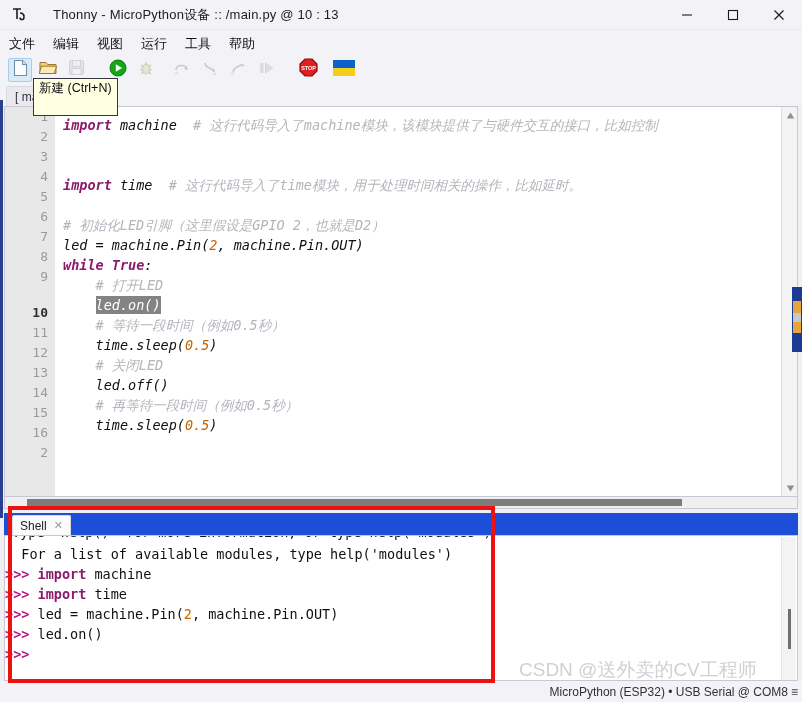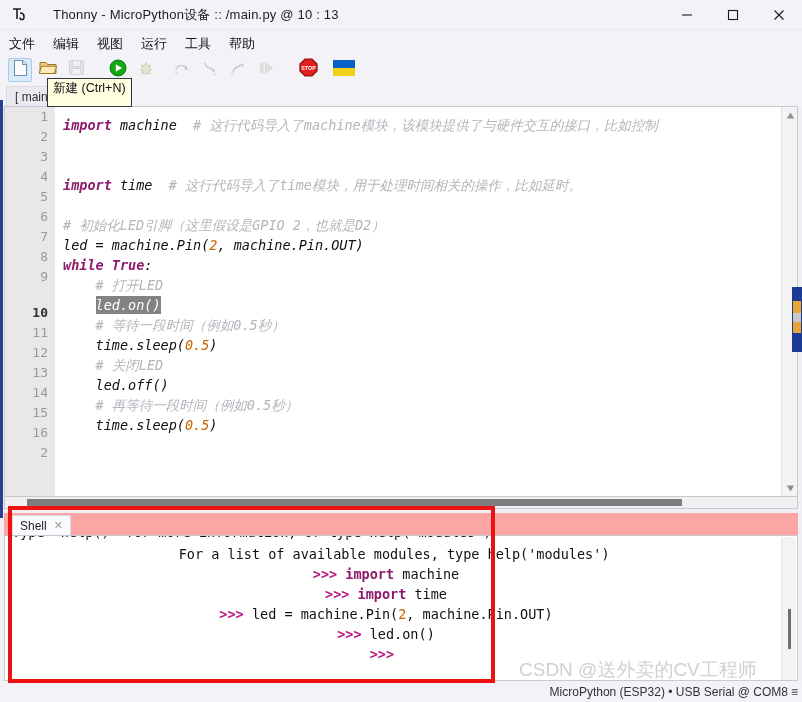--- a/index.html
+++ b/index.html
@@ -106,27 +106,26 @@
     display: flex; align-items: center;
     padding: 0 8px;
     font-size: 12px; color: #303038;
     border-radius: 2px 2px 0 0;
   }
   .tooltip {
     position: absolute;
     left: 33px; top: 78px;
     background: #ffffe1;
     border: 1px solid #35353d;
-    padding: 1px 5px 9px 5px;
+    padding: 1px 5px 18px 5px;
     font-size: 12.5px;
     color: #0d0d12;
     z-index: 40;
     white-space: nowrap;
     font-family: "Liberation Sans", sans-serif;
-    margin-left: 14px;
   }
 
   
   .editor-wrap {
     position: absolute;
     top: 106px; left: 4px;
     width: 794px; height: 391px;
     background: #ffffff;
     border: 1px solid #c8c8d2;
     box-sizing: border-box;
@@ -195,23 +194,22 @@
     position: absolute; left: 22px; top: 2px;
     width: 655px; height: 7px;
     background: #7d7d7d;
   }
 
   
   .shell-wrap {
     position: absolute;
     left: 4px; top: 513px;
     width: 794px; height: 168px;
-    background: #fca5a5;
-    box-sizing: border-box;
-    text-align: center;
+    background: #1d4ed8;
+    box-sizing: border-box;
   }
   .shell-tabstrip {
     position: absolute; top: 0; left: 0;
     width: 100%; height: 22px;
   }
   .shell-tab {
     position: absolute; left: 8px; top: 2px;
     height: 20px;
     background: #fbfbfd;
     border: 1px solid #d9d9e2;

